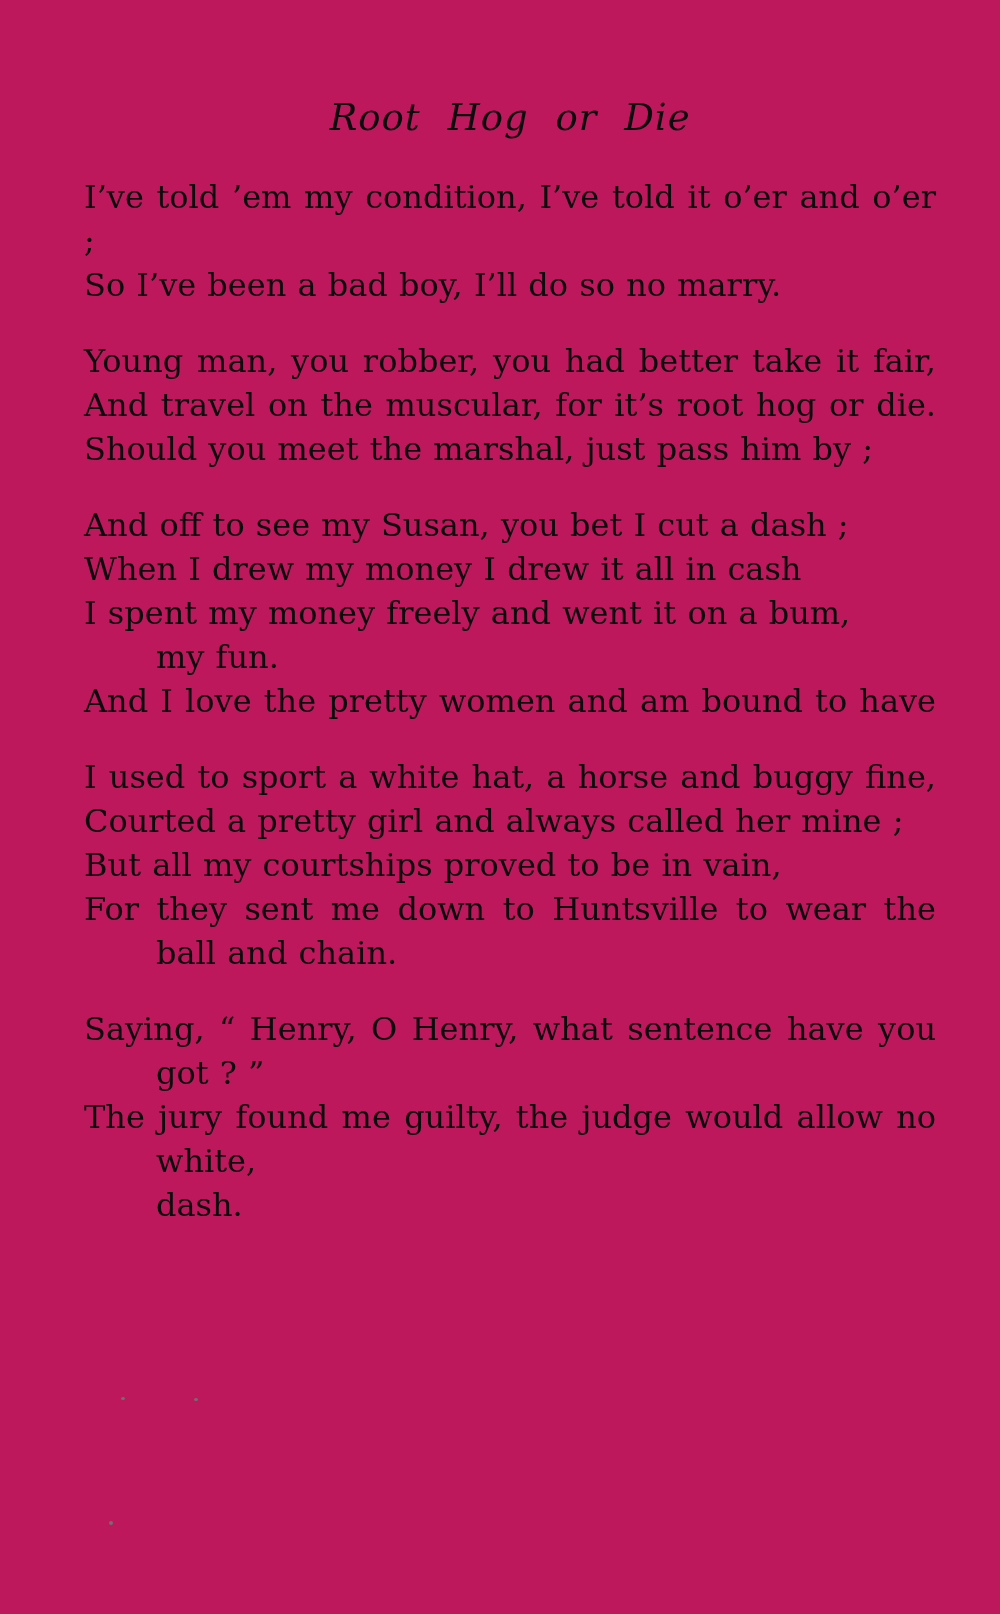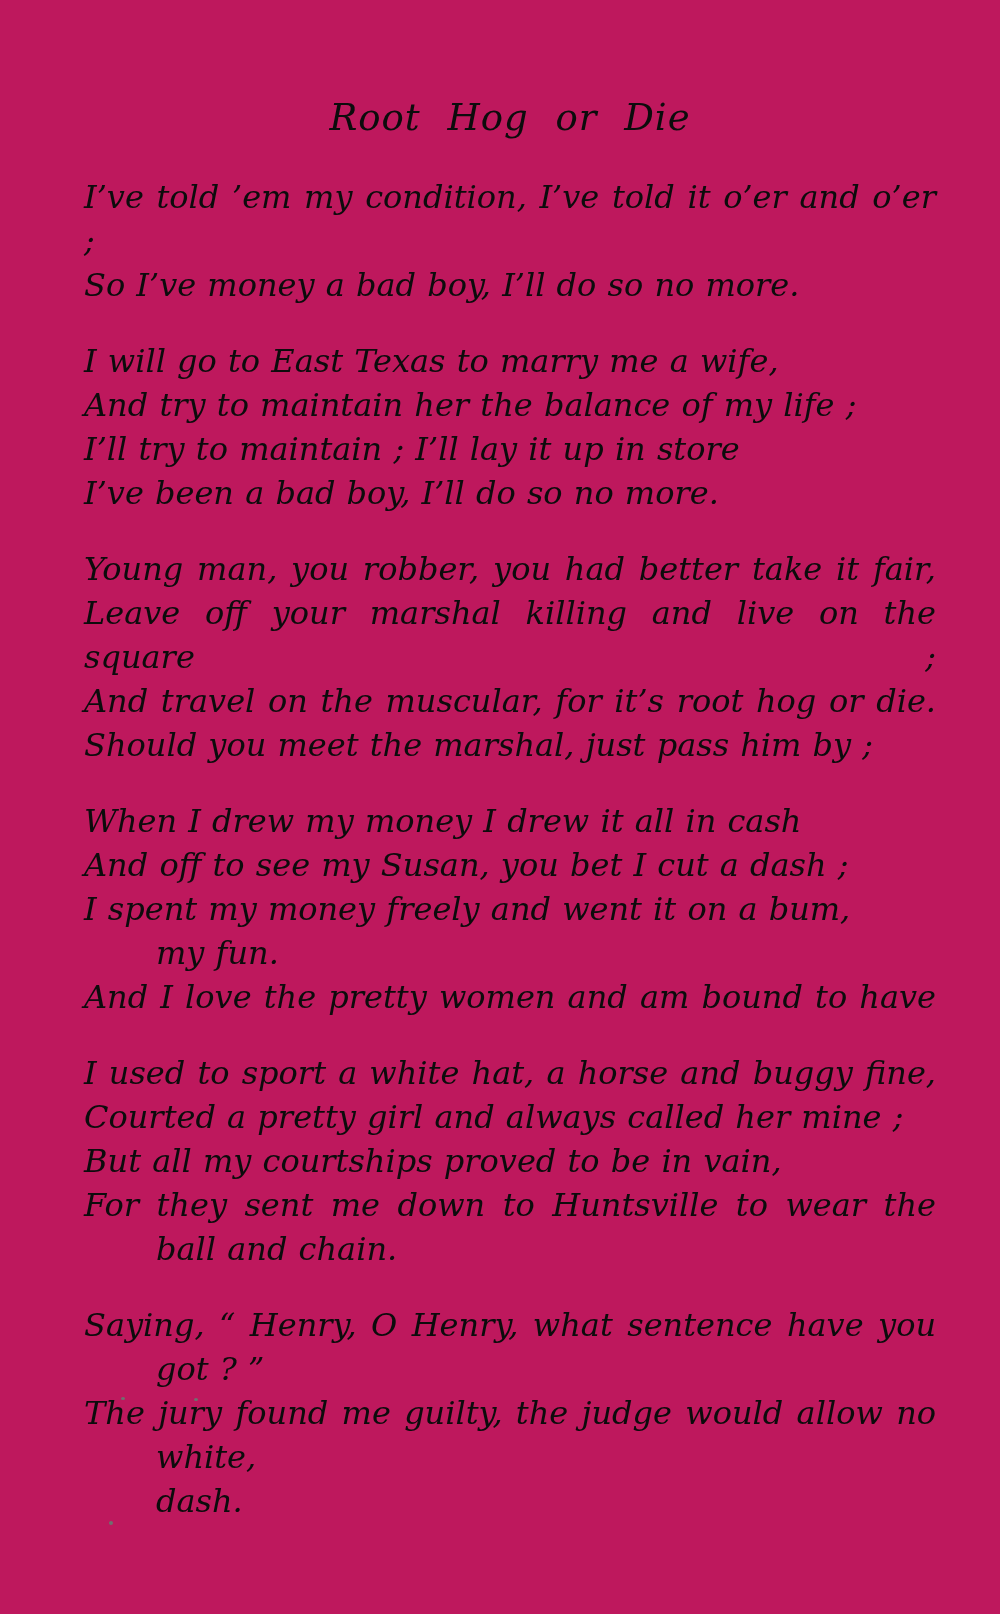--- a/index.html
+++ b/index.html
@@ -23,21 +23,20 @@
     font-style: italic;
     font-weight: normal;
     line-height: 44px;
     text-align: center;
     margin: 0 0 35px 0;
     word-spacing: 14px;
     letter-spacing: 1px;
   }
   .stanza {
     margin: 0 0 32px 0;
-    font-style: italic;
   }
   .stanza:last-of-type {
     margin-bottom: 12px;
   }
   .line {
     font-size: 32px;
     line-height: 44px;
     word-spacing: 1px;
     white-space: nowrap;
   }
@@ -60,40 +59,33 @@
 </style>
 </head>
 <body>
 
 <div class="page">
 
   <h1 class="title">Root Hog or Die</h1>
 
   <div class="stanza">
     <div class="line fill">I’ve told ’em my condition, I’ve told it o’er and o’er ;</div>
-    <div class="line">So I’ve money a bad boy, I’ll do so no more.</div>
+    <div class="line">So I’ve been a bad boy, I’ll do so no marry.</div>
   </div>
 
-  <div class="stanza">
-    <div class="line">I will go to East Texas to marry me a wife,</div>
-    <div class="line">And try to maintain her the balance of my life ;</div>
-    <div class="line">I’ll try to maintain ; I’ll lay it up in store</div>
-    <div class="line">I’ve been a bad boy, I’ll do so no more.</div>
-  </div>
 
   <div class="stanza">
     <div class="line fill">Young man, you robber, you had better take it fair,</div>
-    <div class="line fill">Leave off your marshal killing and live on the square ;</div>
     <div class="line fill">And travel on the muscular, for it’s root hog or die.</div>
     <div class="line">Should you meet the marshal, just pass him by ;</div>
   </div>
 
   <div class="stanza">
+    <div class="line">And off to see my Susan, you bet I cut a dash ;</div>
     <div class="line">When I drew my money I drew it all in cash</div>
-    <div class="line">And off to see my Susan, you bet I cut a dash ;</div>
     <div class="line">I spent my money freely and went it on a bum,</div>
     <div class="line cont">my fun.</div>
     <div class="line fill">And I love the pretty women and am bound to have</div>
   </div>
 
   <div class="stanza">
     <div class="line fill">I used to sport a white hat, a horse and buggy fine,</div>
     <div class="line">Courted a pretty girl and always called her mine ;</div>
     <div class="line">But all my courtships proved to be in vain,</div>
     <div class="line fill">For they sent me down to Huntsville to wear the</div>

